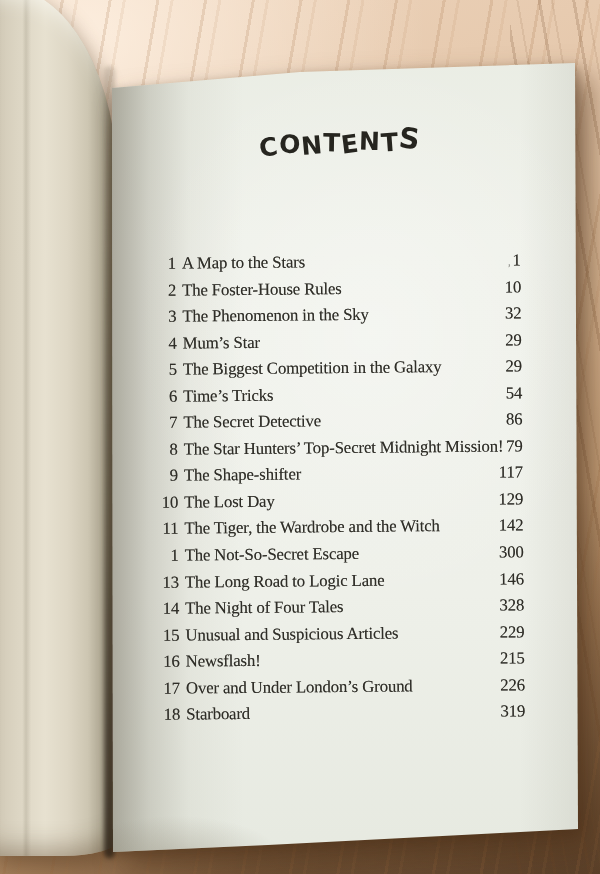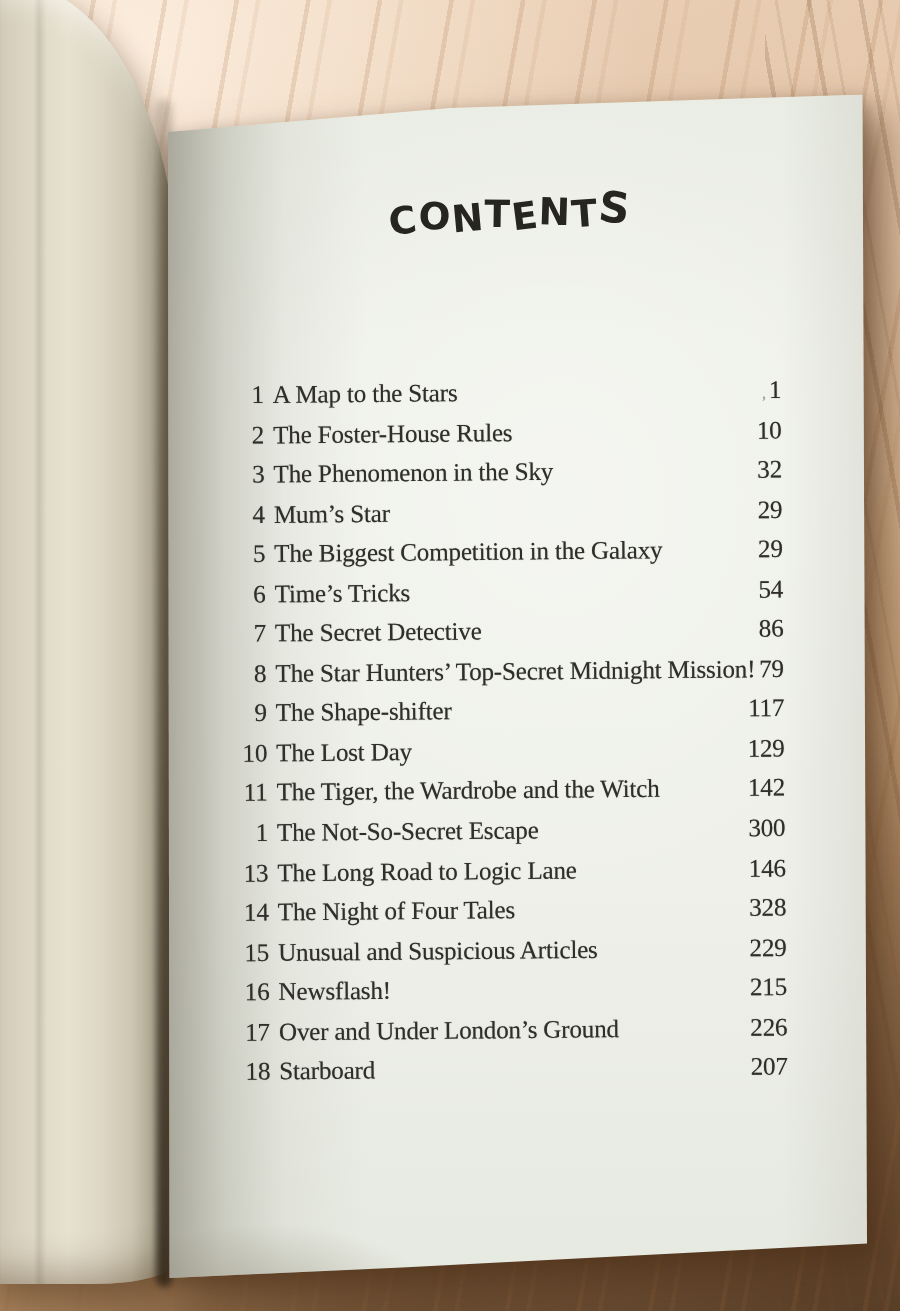--- a/index.html
+++ b/index.html
@@ -200,19 +200,19 @@
 
   <div class="toc-row">
     <span class="chapter-num">17</span>
     <span class="chapter-title">Over and Under London’s Ground</span>
     <span class="page-num">226</span>
   </div>
 
   <div class="toc-row">
     <span class="chapter-num">18</span>
     <span class="chapter-title">Starboard</span>
-    <span class="page-num">207</span>
+    <span class="page-num">319</span>
   </div>
 </div>
     </div>
   </div>
 
 </div>
 
 </body></html>

